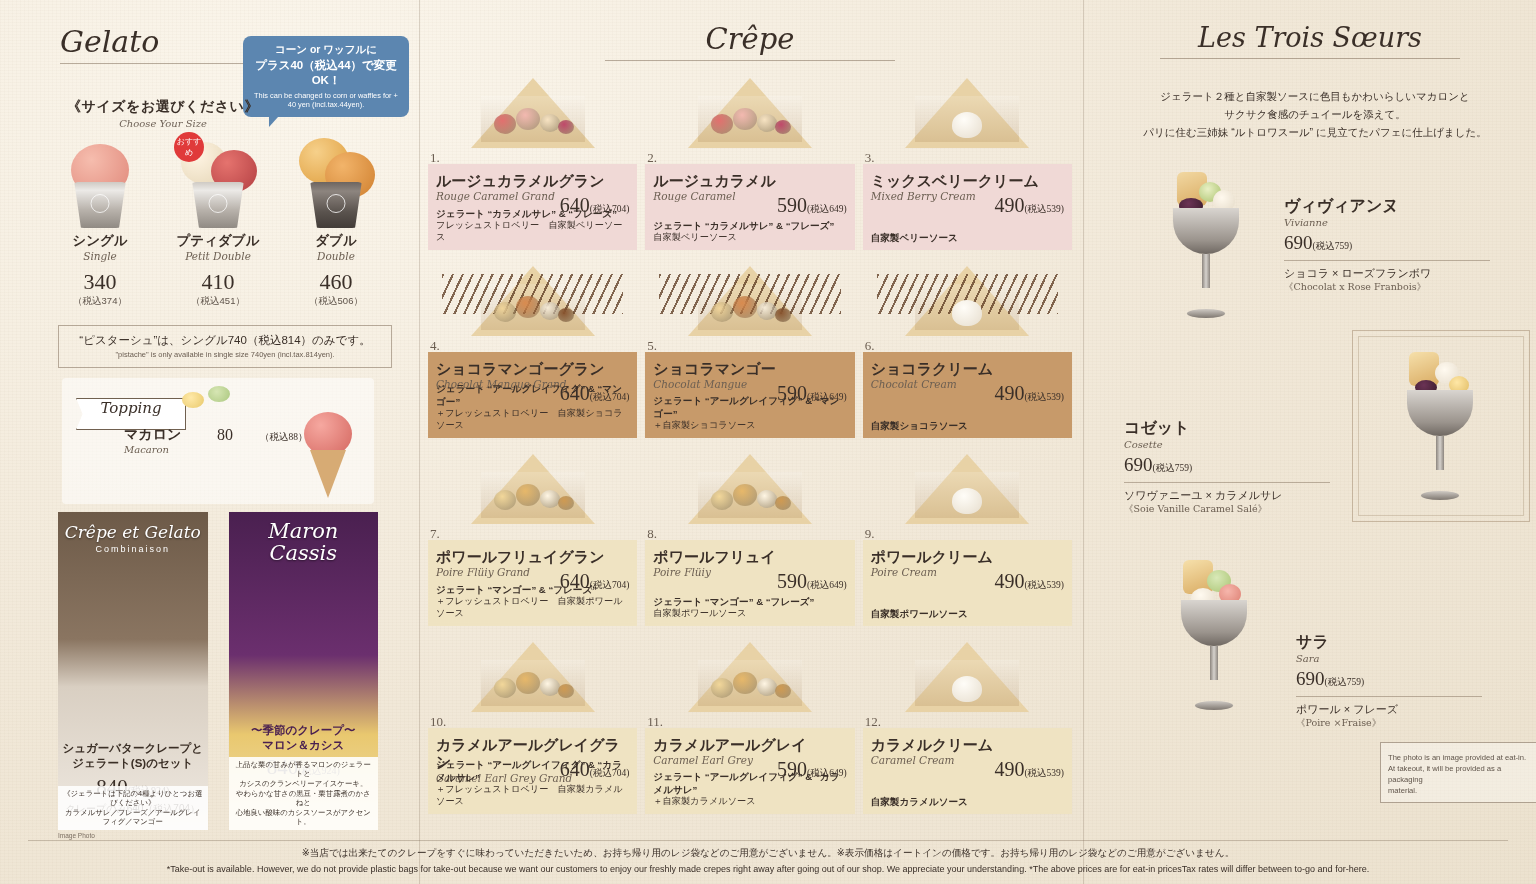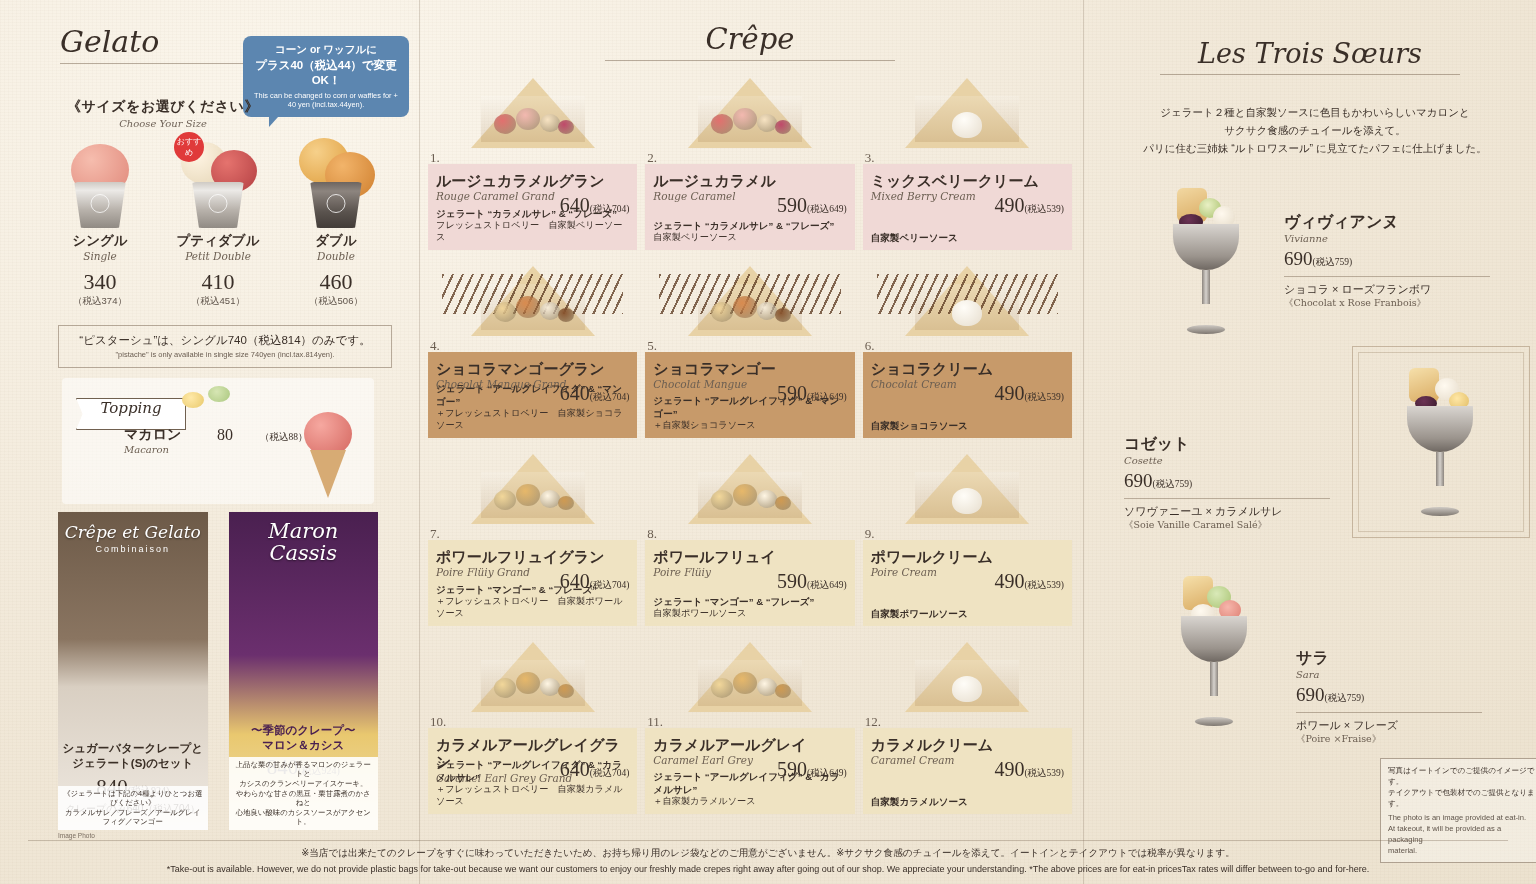--- a/index.html
+++ b/index.html
@@ -113,21 +113,21 @@
   .idx{position:absolute;left:2px;top:78px;font-size:13px;color:#6b5e51;font-family:"Liberation Serif", serif;}
   .cbody{position:absolute;left:0;right:0;top:92px;height:86px;padding:8px 8px 0;box-sizing:border-box;}
   .cname{font-size:15px;font-weight:bold;line-height:1.15;}
   .cen{font-family:"DejaVu Serif", serif;font-style:italic;font-size:10.5px;color:#6b5e51;margin-top:1px;}
   .cprice{position:absolute;right:8px;top:30px;font-family:"Liberation Serif", serif;font-size:20px;}
   .cprice small{font-size:9.5px;}
   .cdesc{position:absolute;left:8px;right:8px;bottom:6px;font-size:9.6px;line-height:1.3;font-weight:bold;}
   .cdesc .l2{font-weight:normal;font-size:9.2px;}
 
   
-  #sisters{position:absolute;left:1084px;top:16px;width:452px;height:845px;}
+  #sisters{position:absolute;left:1084px;top:0;width:452px;height:845px;}
   .s-head{position:absolute;left:0;right:0;top:22px;text-align:center;}
   .s-head .t{font-family:"DejaVu Serif", serif;font-style:italic;font-size:27px;}
   .s-head .u{width:300px;height:1px;background:rgba(120,100,80,.5);margin:5px auto 0;}
   .s-intro{position:absolute;left:34px;right:24px;top:88px;text-align:center;font-size:10.5px;line-height:1.7;}
 
   .parfait{position:absolute;width:120px;height:150px;}
   .glass{position:absolute;left:50%;bottom:0;transform:translateX(-50%);width:66px;height:150px;}
   .glass .bowl{position:absolute;left:0;top:40px;width:66px;height:46px;border-radius:0 0 33px 33px;
     background:linear-gradient(180deg,#d9d5d0,#9b948d 70%,#6f6862);}
   .glass .stem{position:absolute;left:29px;top:86px;width:8px;height:34px;background:linear-gradient(90deg,#8c857e,#d6d2cd,#8c857e);}
@@ -608,27 +608,25 @@
       <div class="s-en">Sara</div>
       <div class="s-pr" style="margin-top:4px">
         <span>690</span><small>(税込759)</small>
       </div>
       <div class="rule" style="margin:6px 0 5px;width:186px"></div>
       <div class="s-d1">ポワール × フレーズ</div>
       <div class="s-d2">《Poire ×Fraise》</div>
     </div>
 
     <div class="photo-note">
-      <div style="white-space:pre-line">写真はイートインでのご提供のイメージです。
-テイクアウトで包装材でのご提供となります。</div>
       <div class="en" style="white-space:pre-line">The photo is an image provided at eat-in.
 At takeout, it will be provided as a packaging
 material.</div>
     </div>
   </div>
 
   <div id="footer">
     <div class="footline"></div>
-    <div class="jp">※当店では出来たてのクレープをすぐに味わっていただきたいため、お持ち帰り用のレジ袋などのご用意がございません。※サクサク食感のチュイールを添えて。イートインとテイクアウトでは税率が異なります。</div>
+    <div class="jp">※当店では出来たてのクレープをすぐに味わっていただきたいため、お持ち帰り用のレジ袋などのご用意がございません。※表示価格はイートインの価格です。お持ち帰り用のレジ袋などのご用意がございません。</div>
     <div class="en">*Take-out is available. However, we do not provide plastic bags for take-out because we want our customers to enjoy our freshly made crepes right away after going out of our shop. We appreciate your understanding. *The above prices are for eat-in pricesTax rates will differ between to-go and for-here.</div>
   </div>
 
 </div>
 
 </body></html>

